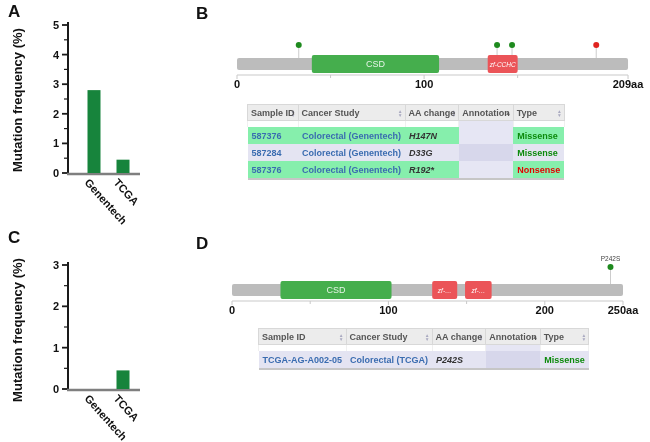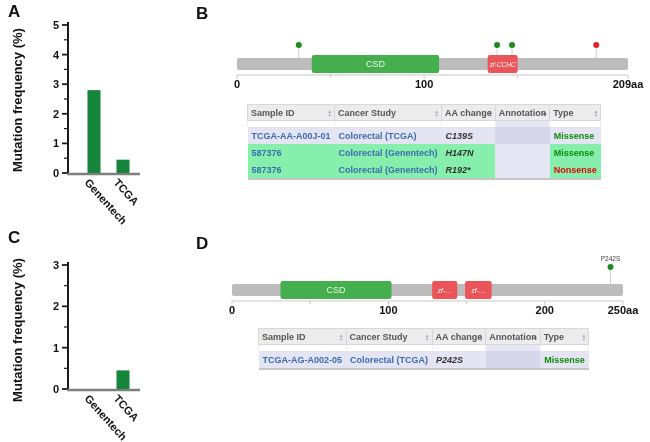--- a/index.html
+++ b/index.html
@@ -158,31 +158,31 @@
           </tr>
           <tr class="filter-row">
             <td></td>
             <td></td>
             <td></td>
             <td class="annot"></td>
             <td></td>
           </tr>
         </thead>
         <tbody>
-          <tr class="stripe">
-            <td><a class="link">TCGA-AA-A00J-01</a></td>
-            <td><a class="link">Colorectal (TCGA)</a></td>
-            <td><span class="aa">C139S</span></td>
-            <td class="annot"><span></span></td>
-            <td><span class="type-missense">Missense</span></td>
-          </tr>
           <tr>
             <td><a class="link">587376</a></td>
             <td><a class="link">Colorectal (Genentech)</a></td>
             <td><span class="aa">H147N</span></td>
+            <td class="annot"><span></span></td>
+            <td><span class="type-missense">Missense</span></td>
+          </tr>
+          <tr class="stripe">
+            <td><a class="link">587284</a></td>
+            <td><a class="link">Colorectal (Genentech)</a></td>
+            <td><span class="aa">D33G</span></td>
             <td class="annot"><span></span></td>
             <td><span class="type-missense">Missense</span></td>
           </tr>
           <tr>
             <td><a class="link">587376</a></td>
             <td><a class="link">Colorectal (Genentech)</a></td>
             <td><span class="aa">R192*</span></td>
             <td class="annot"><span></span></td>
             <td><span class="type-nonsense">Nonsense</span></td>
           </tr>

